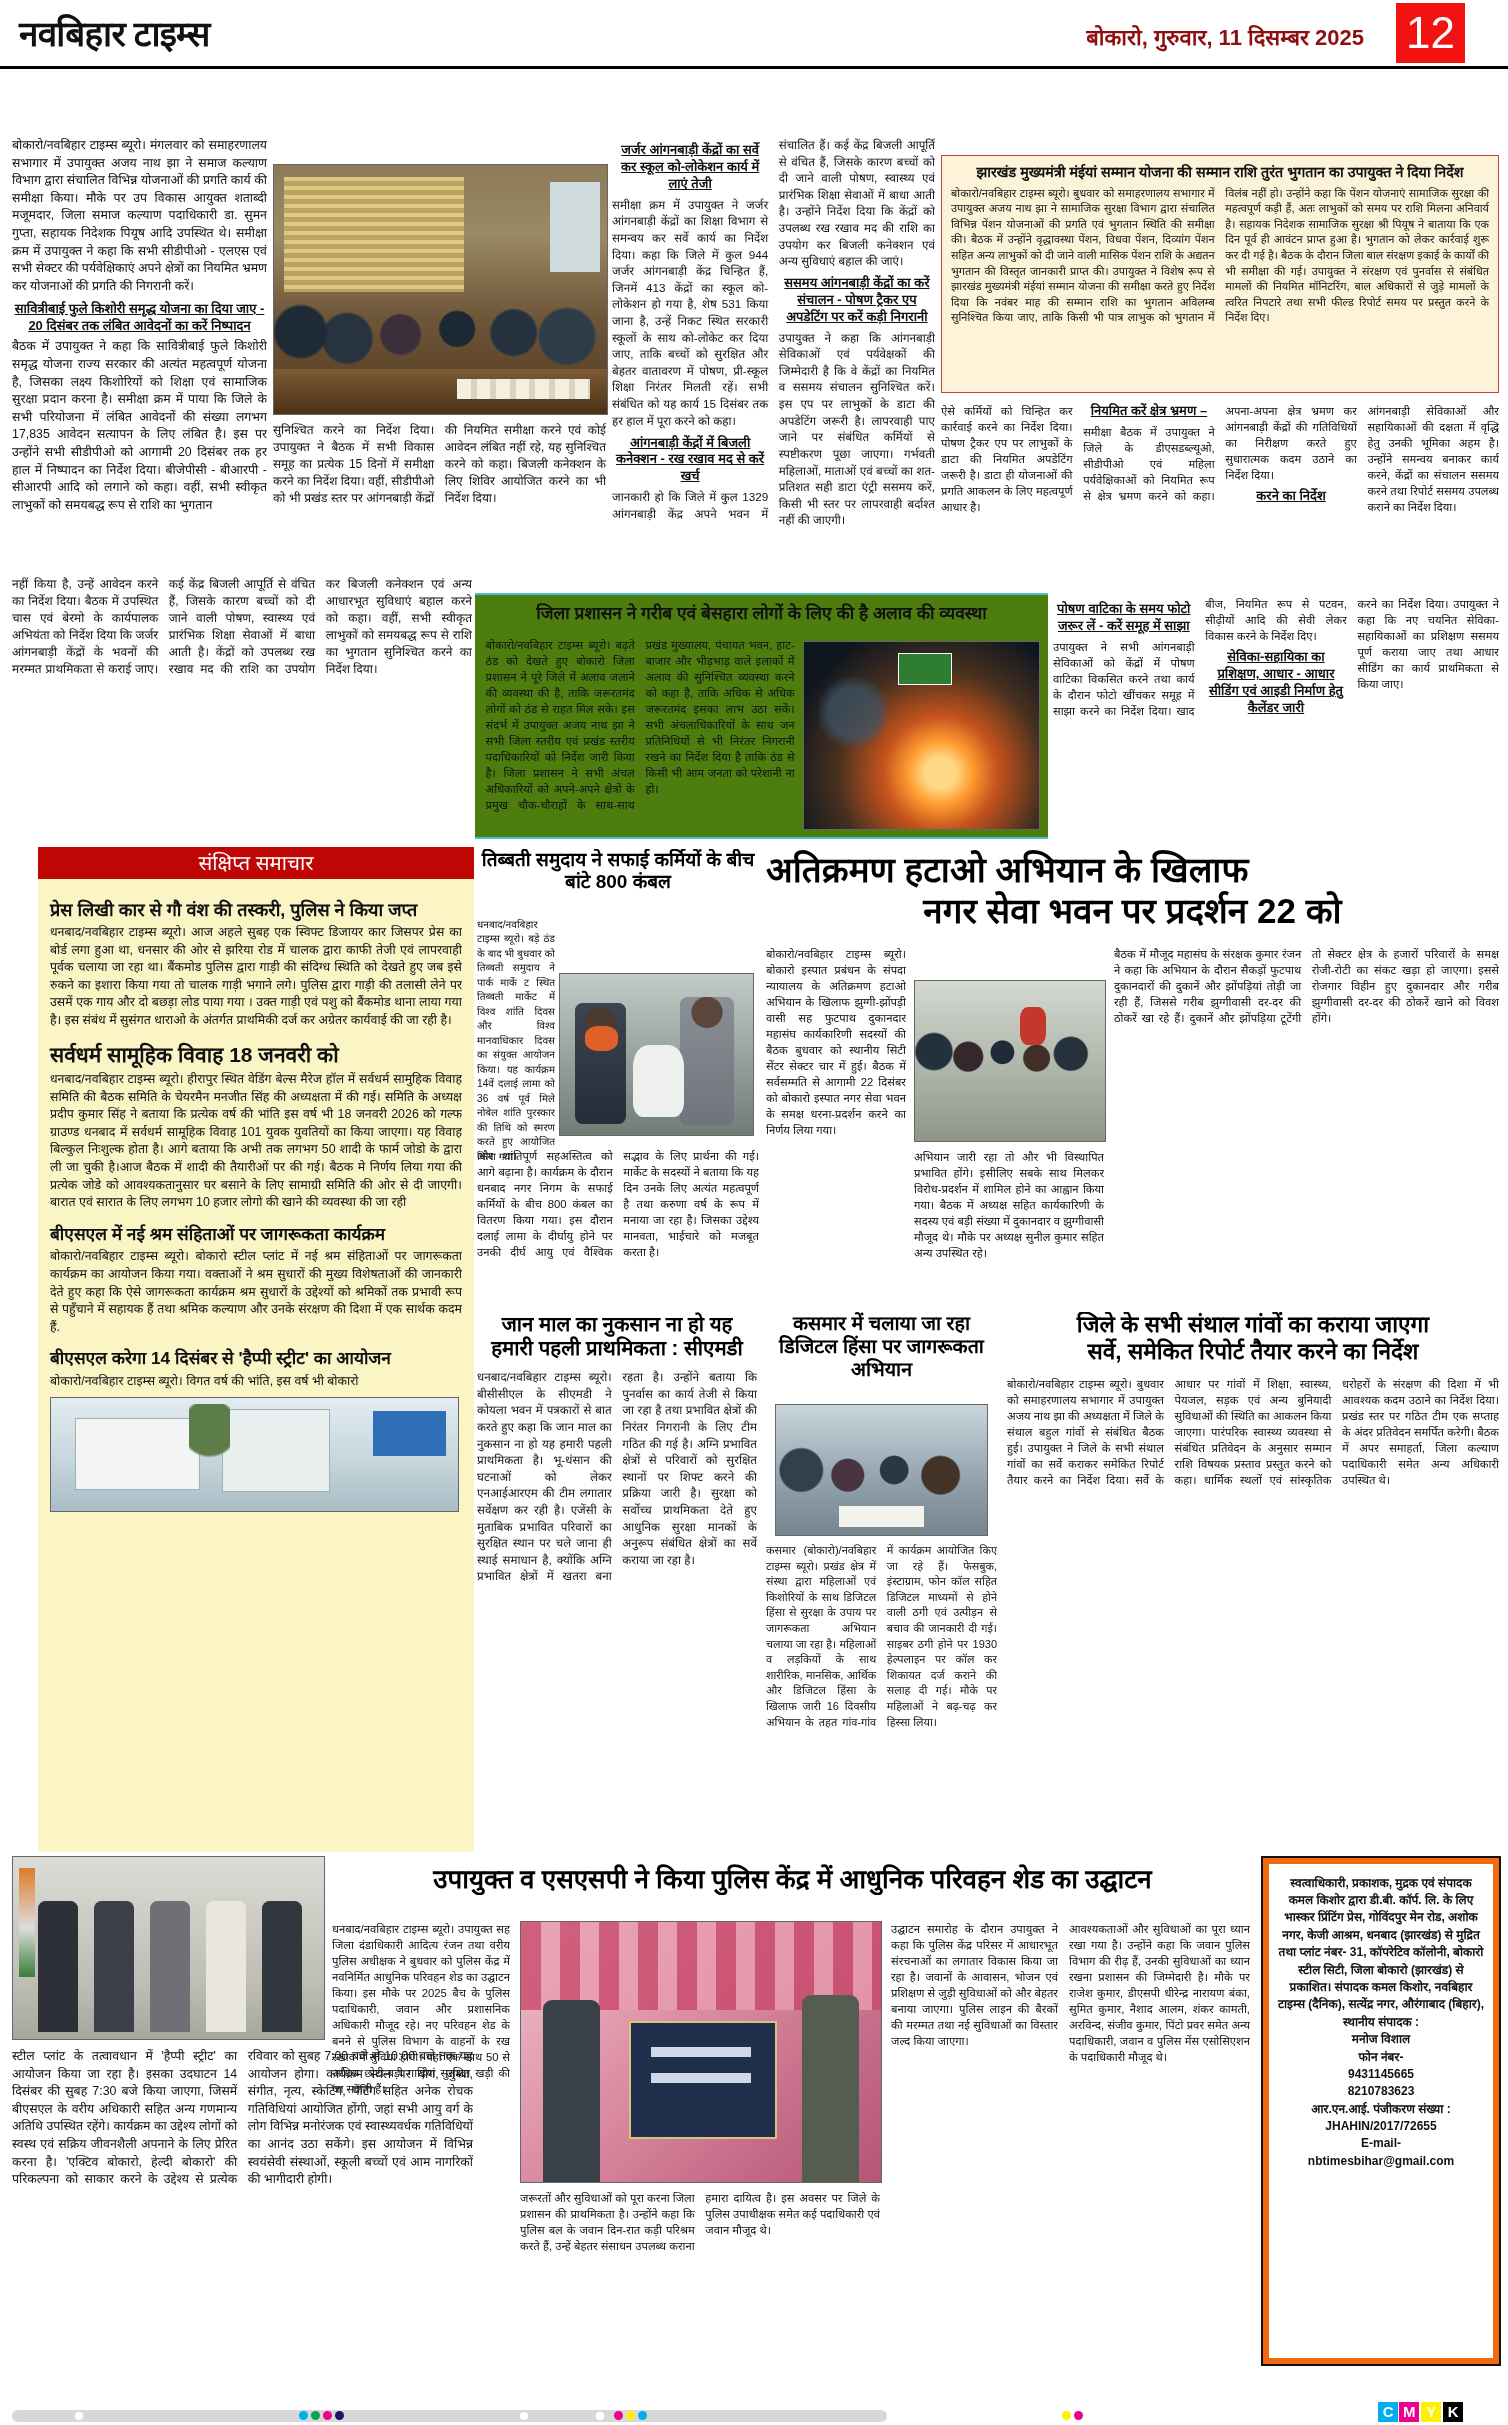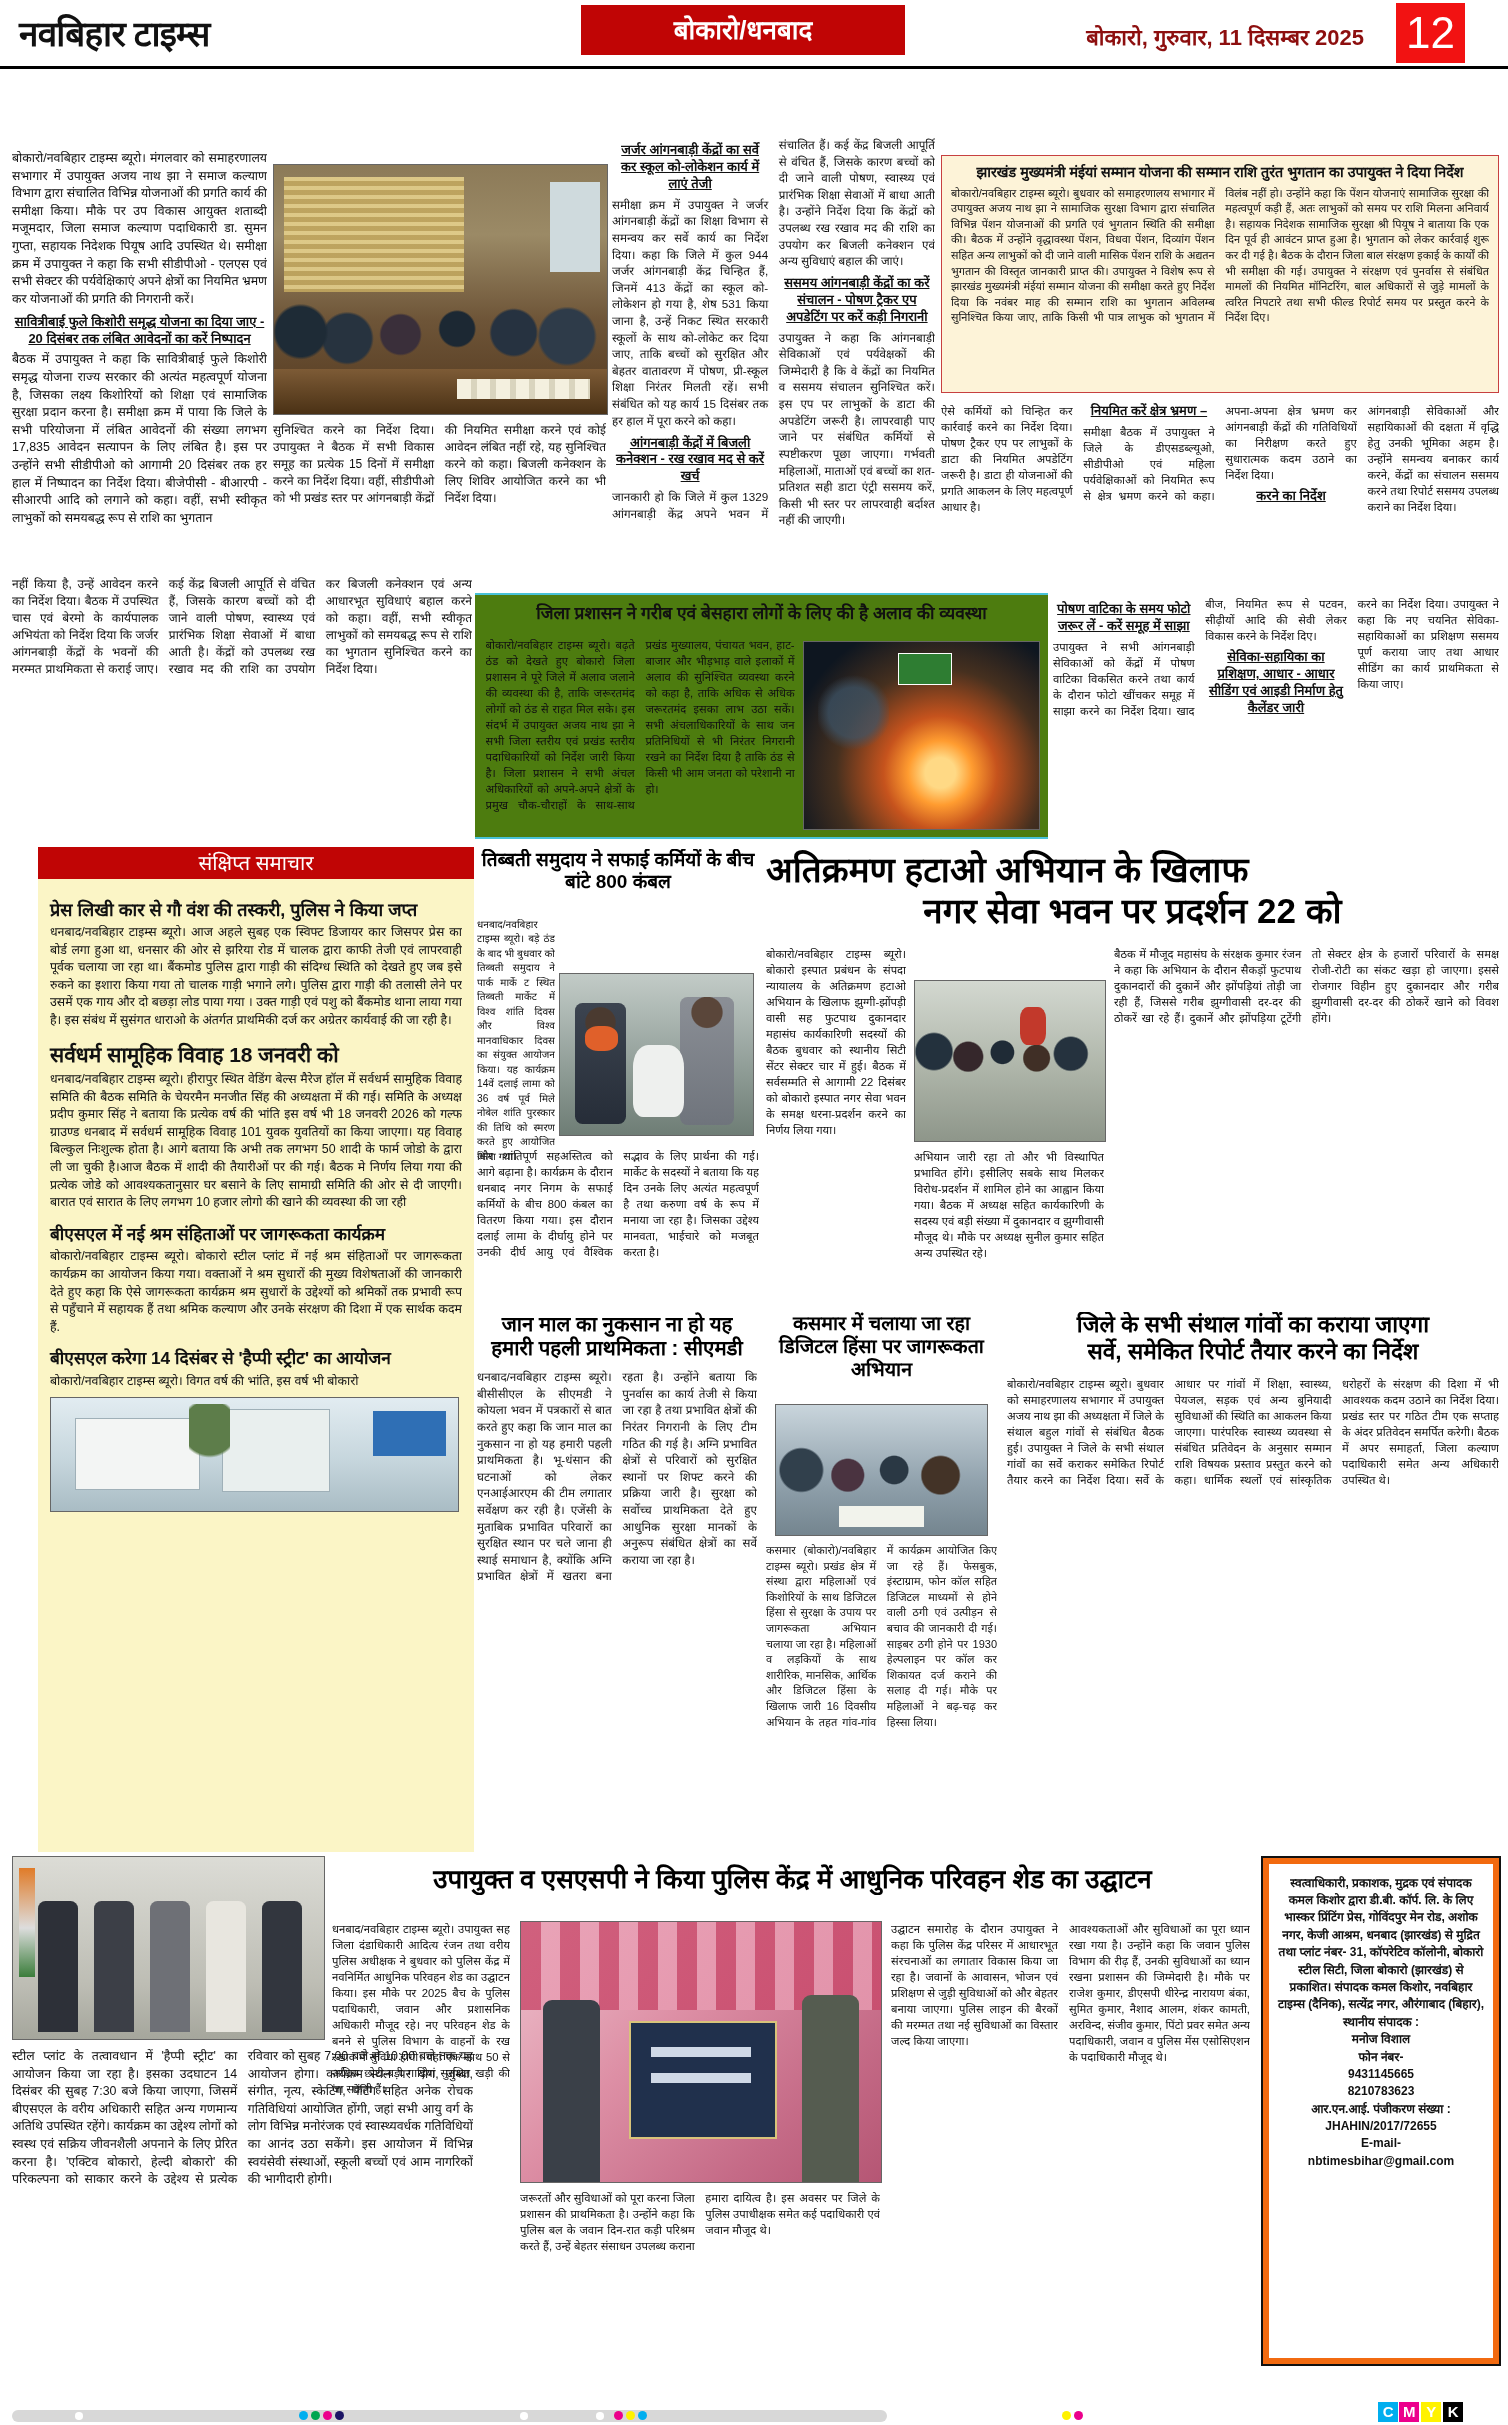--- a/index.html
+++ b/index.html
@@ -107,27 +107,26 @@
   .dotw{position:absolute;top:2412px;width:7.5px;height:7.5px;border-radius:50%;background:#fff}
   .dotc{position:absolute;top:2411px;width:9px;height:9px;border-radius:50%}
   .cmyk{position:absolute;top:2402px;width:20.4px;height:20.4px;text-align:center;line-height:20.4px;font-size:15px;font-weight:bold}
 </style>
 </head>
 <body>
 
 <div id="paper">
 
   <div class="abs" id="paper-name">नवबिहार टाइम्स</div>
-  <div class="abs" id="edition-badge">बोकारो/धनबाद</div>
   <div class="abs" id="dateline">बोकारो, गुरुवार, 11 दिसम्बर 2025</div>
   <div class="abs" id="page-num">12</div>
   <div class="abs" id="header-rule"></div>
 
 
-  <div class="abs bt" style="left:12px;top:150px;width:255px;height:434px;font-size:12.4px">
+  <div class="abs bt" style="left:12px;top:137px;width:255px;height:434px;font-size:12.4px">
     <span>बोकारो/नवबिहार टाइम्स ब्यूरो। मंगलवार को समाहरणालय सभागार में उपायुक्त अजय नाथ झा ने समाज कल्याण विभाग द्वारा संचालित विभिन्न योजनाओं की प्रगति कार्य की समीक्षा किया। मौके पर उप विकास आयुक्त शताब्दी मजूमदार, जिला समाज कल्याण पदाधिकारी डा. सुमन गुप्ता, सहायक निदेशक पियूष आदि उपस्थित थे। समीक्षा क्रम में उपायुक्त ने कहा कि सभी सीडीपीओ - एलएस एवं सभी सेक्टर की पर्यवेक्षिकाएं अपने क्षेत्रों का नियमित भ्रमण कर योजनाओं की प्रगति की निगरानी करें।</span>
     <div class="shd">सावित्रीबाई फुले किशोरी समृद्ध योजना का दिया जाए - 20 दिसंबर तक लंबित आवेदनों का करें निष्पादन</div>
     <span>बैठक में उपायुक्त ने कहा कि सावित्रीबाई फुले किशोरी समृद्ध योजना राज्य सरकार की अत्यंत महत्वपूर्ण योजना है, जिसका लक्ष्य किशोरियों को शिक्षा एवं सामाजिक सुरक्षा प्रदान करना है। समीक्षा क्रम में पाया कि जिले के सभी परियोजना में लंबित आवेदनों की संख्या लगभग 17,835 आवेदन सत्यापन के लिए लंबित है। इस पर उन्होंने सभी सीडीपीओ को आगामी 20 दिसंबर तक हर हाल में निष्पादन का निर्देश दिया। बीजेपीसी - बीआरपी - सीआरपी आदि को लगाने को कहा। वहीं, सभी स्वीकृत लाभुकों को समयबद्ध रूप से राशि का भुगतान</span>
   </div>
 
   <div class="photo" id="ph-conf">
     <div class="blinds"></div>
     <div class="screen"></div>
     <div class="people"></div>
     <div class="table"></div>

